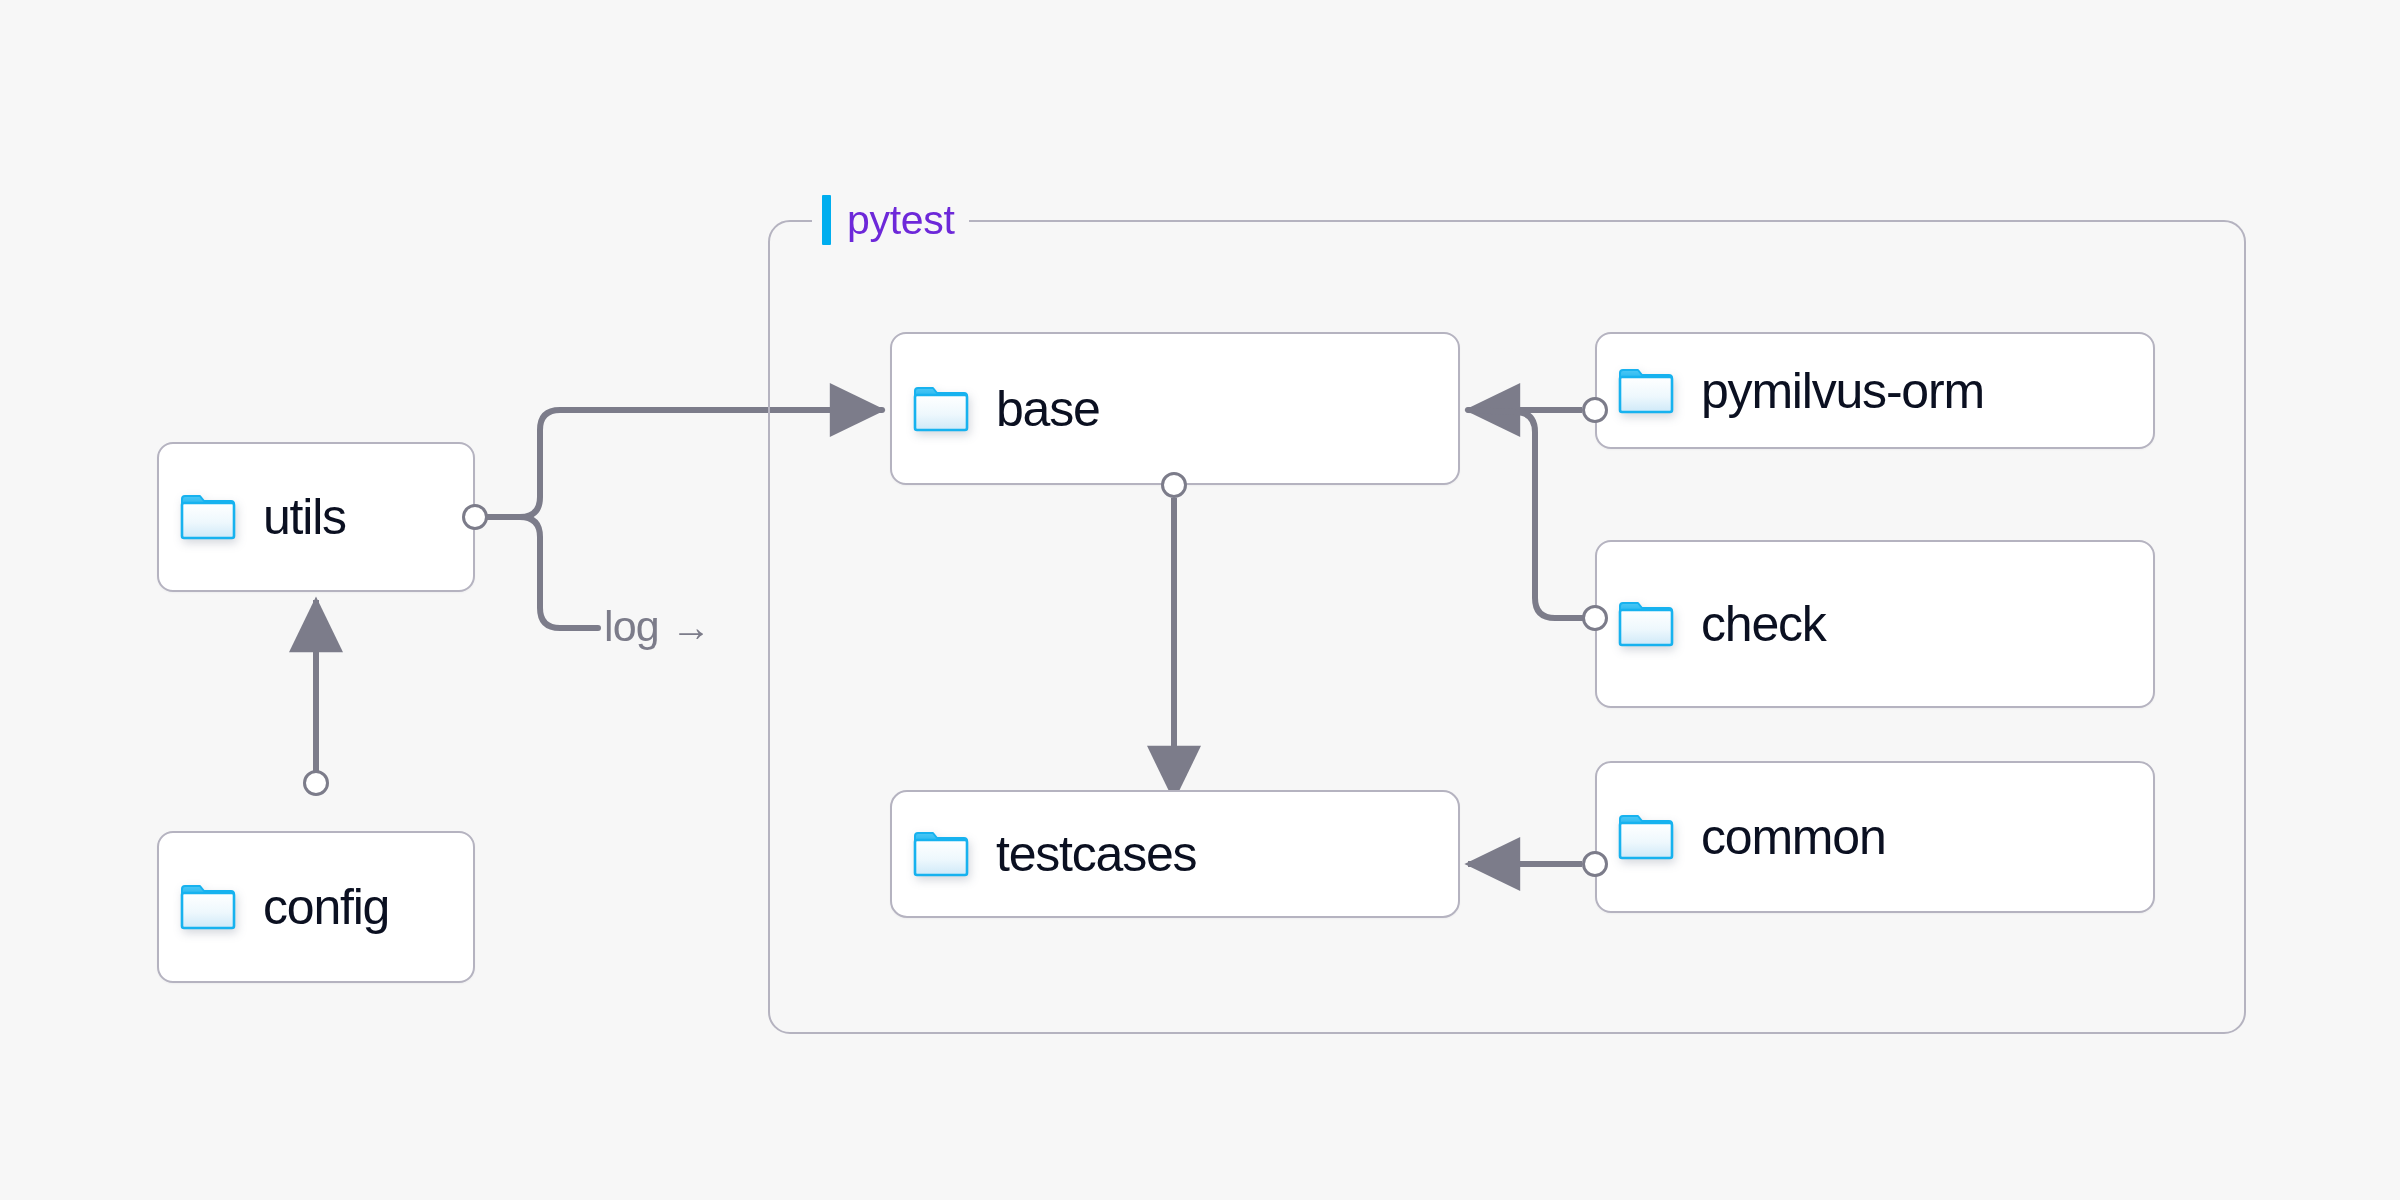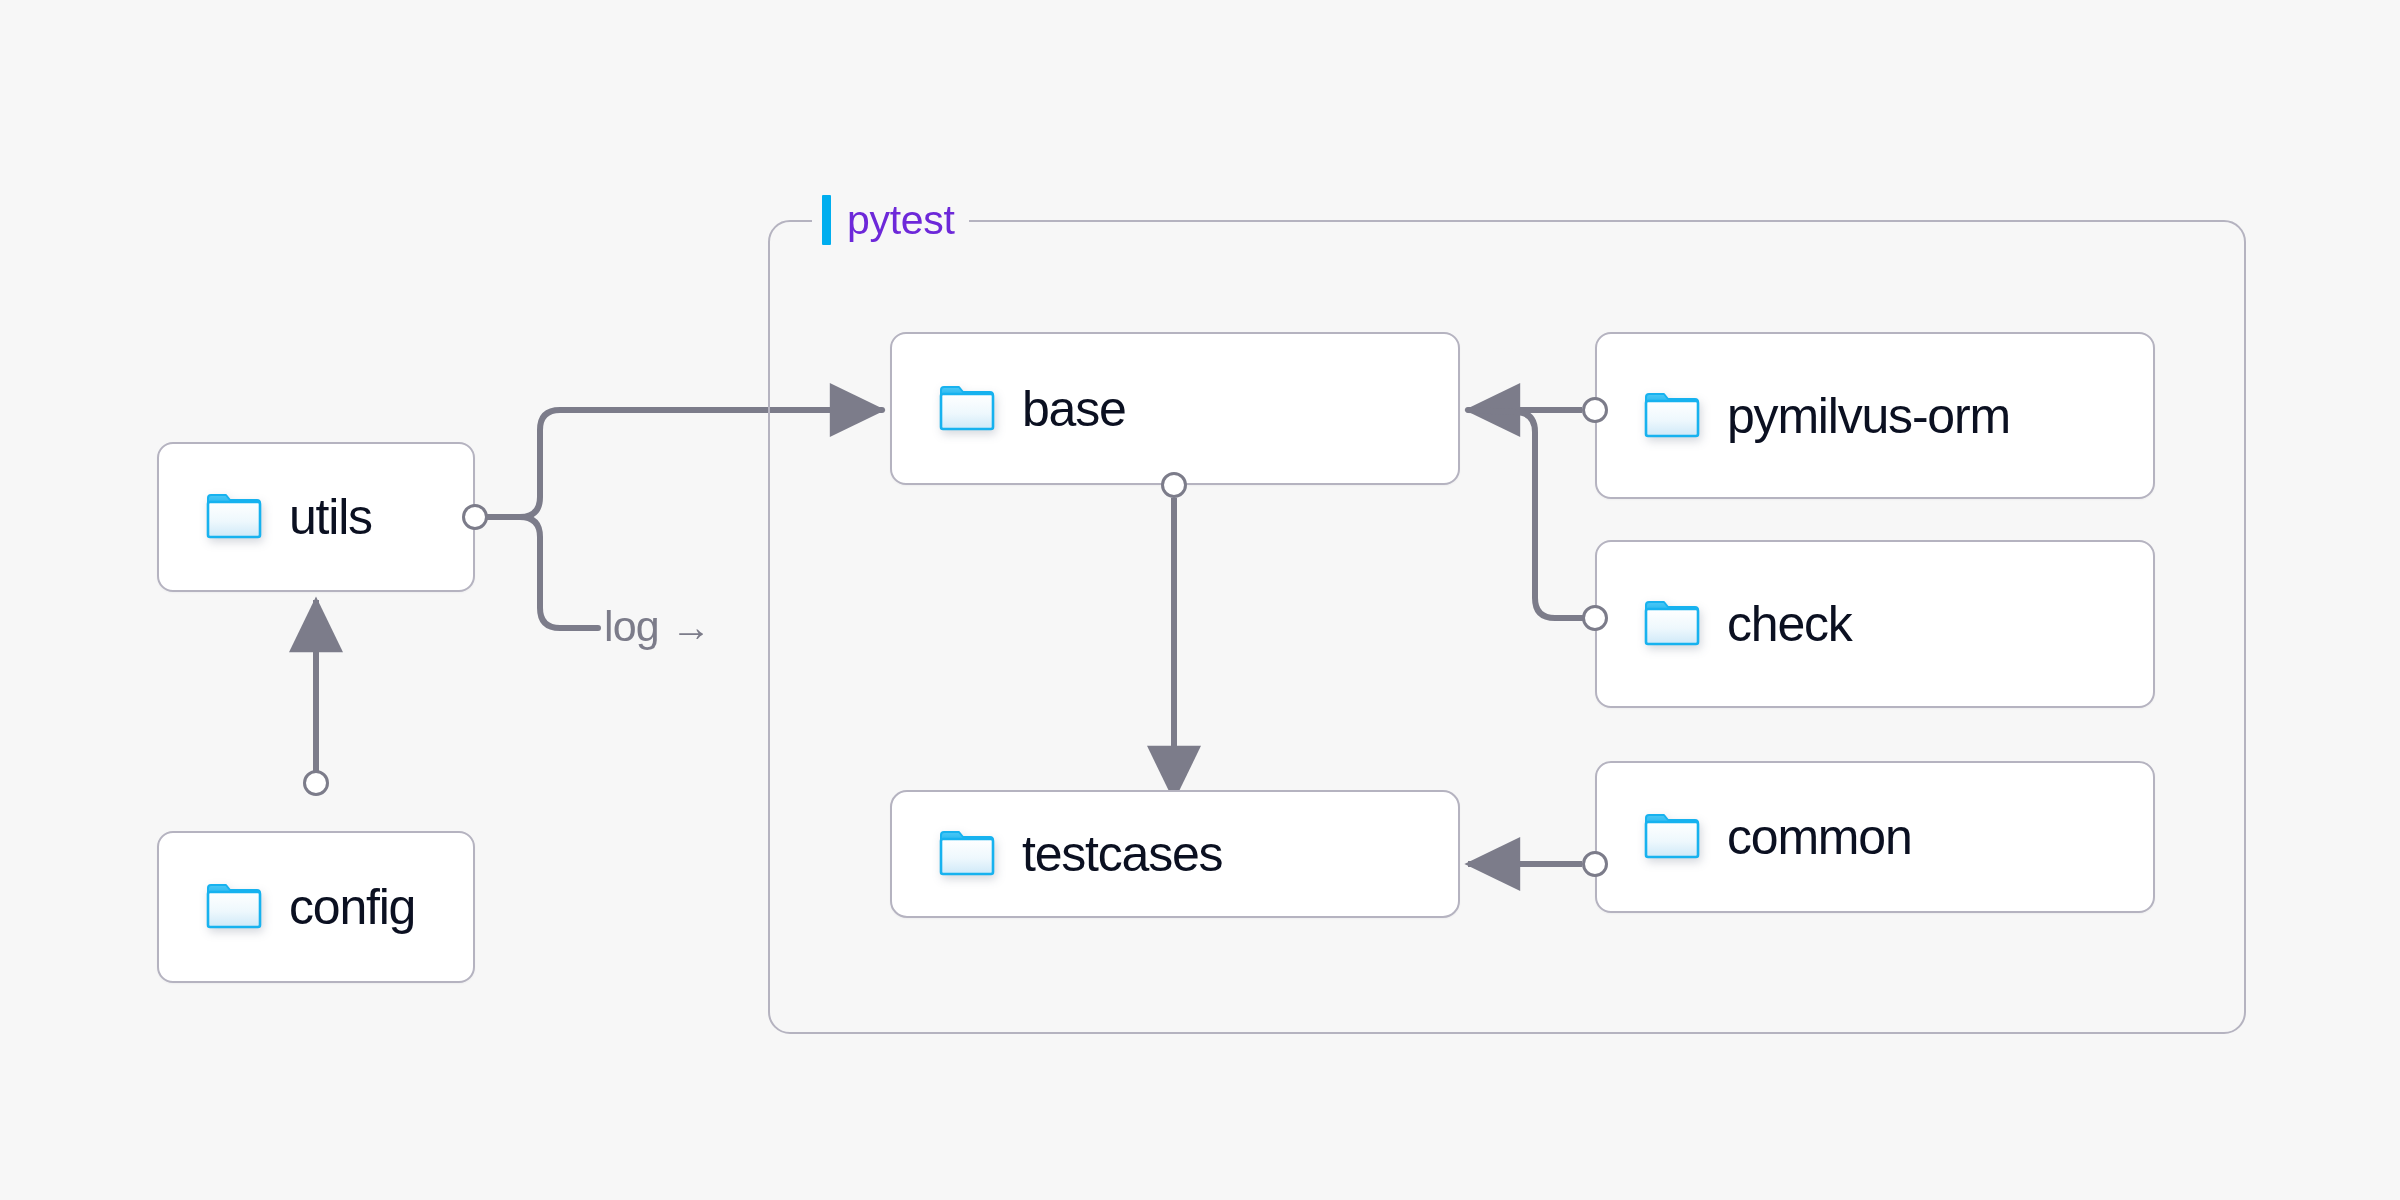--- a/index.html
+++ b/index.html
@@ -66,22 +66,23 @@
     background: #ffffff;
     border: 2px solid #b5b3c0;
     border-radius: 16px;
     box-sizing: border-box;
     display: flex;
     align-items: center;
     box-shadow: 0 1px 2px rgba(16,24,40,0.04);
   }
   .node-inner {
     display: flex;
+    align-items: center;
     gap: 26px;
-    padding-left: 46px;
+    padding-left: 20px;
   }
   .node-label {
     font-size: 50px;
     color: #0b1021;
     letter-spacing: -1.2px;
     white-space: nowrap;
     line-height: 1;
   }
 
   
@@ -202,21 +203,21 @@
   <div class="node" style="left:890px; top:790px; width:570px; height:128px;border-radius:17px;">
     <div class="node-inner">
       <svg class="folder-icon" viewBox="0 0 58 48">
         <path d="M3,9 L3,6 A3,3 0 0 1 6,3 L21,3 L25,8 L52,8 A3,3 0 0 1 55,11 L55,15 L3,15 Z" fill="url(#folderTabGrad)" stroke="#17b2ef" stroke-width="2" stroke-linejoin="round"></path>
         <rect x="3" y="10" width="52" height="35" rx="2" fill="url(#folderGrad)" stroke="#17b2ef" stroke-width="2.6"></rect>
       </svg>
       <span class="node-label">testcases</span>
     </div>
   </div>
 
-  <div class="node" style="left:1595px; top:332px; width:560px; height:167px;">
+  <div class="node" style="left:1595px; top:332px; width:560px; height:117px;">
     <div class="node-inner">
       <svg class="folder-icon" viewBox="0 0 58 48">
         <path d="M3,9 L3,6 A3,3 0 0 1 6,3 L21,3 L25,8 L52,8 A3,3 0 0 1 55,11 L55,15 L3,15 Z" fill="url(#folderTabGrad)" stroke="#17b2ef" stroke-width="2" stroke-linejoin="round"></path>
         <rect x="3" y="10" width="52" height="35" rx="2" fill="url(#folderGrad)" stroke="#17b2ef" stroke-width="2.6"></rect>
       </svg>
       <span class="node-label">pymilvus-orm</span>
     </div>
   </div>
   <div class="handle" style="left:1582px; top:397px;"></div>
 

